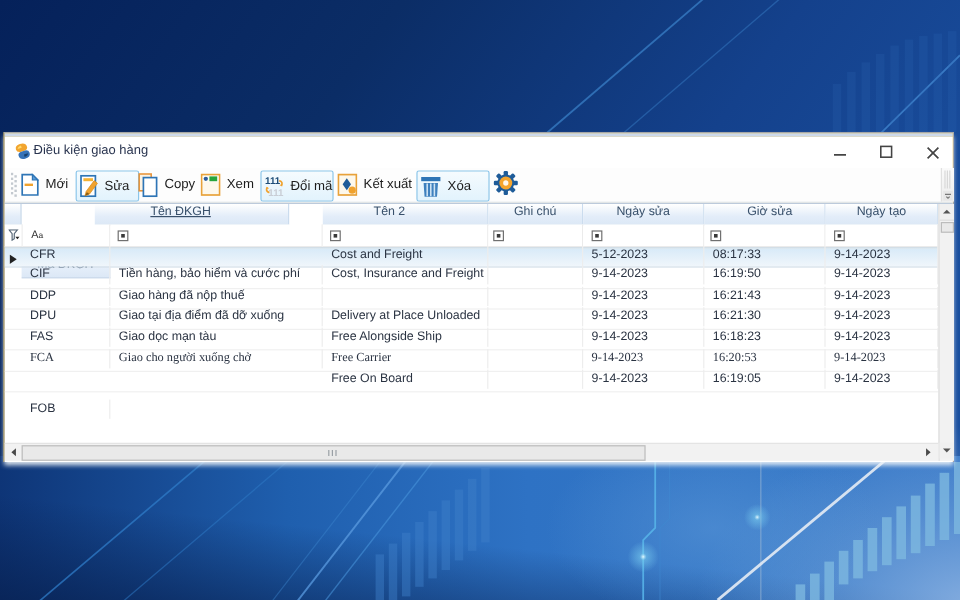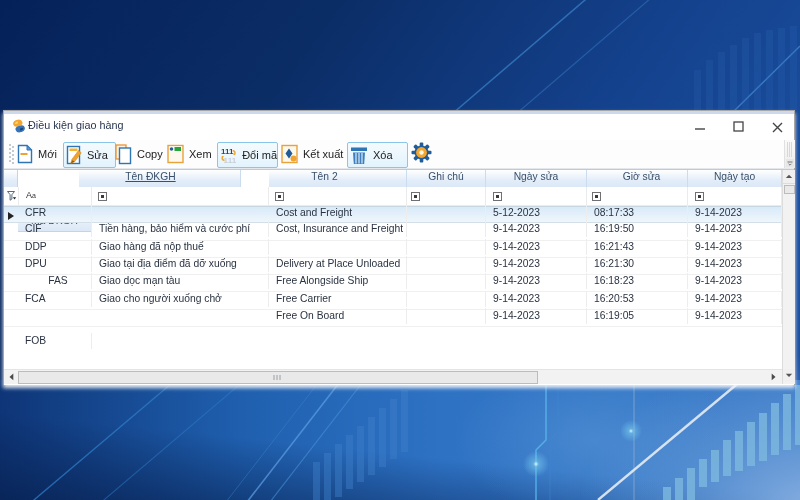--- a/index.html
+++ b/index.html
@@ -350,29 +350,29 @@
       <div class="row" style="top:51.9px;border-bottom:1px solid #f0f0f0;">
       <div class="cell" style="left:14px;width:66px;">DPU</div>
       <div class="cell" style="left:88px;width:169px;">Giao tại địa điểm đã dỡ xuống</div>
       <div class="cell" style="left:265px;width:130px;">Delivery at Place Unloaded</div>
       <div class="cell" style="left:403px;width:71px;"></div>
       <div class="cell" style="left:482px;width:93px;">9-14-2023</div>
       <div class="cell" style="left:583px;width:93px;">16:21:30</div>
       <div class="cell" style="left:684px;width:86px;">9-14-2023</div>
       </div>
       <div class="row" style="top:69.2px;border-bottom:1px solid #f0f0f0;">
-      <div class="cell" style="left:14px;width:66px;text-align:center;">FAS</div>
+      <div class="cell" style="left:14px;width:66px;">FAS</div>
       <div class="cell" style="left:88px;width:169px;">Giao dọc mạn tàu</div>
       <div class="cell" style="left:265px;width:130px;">Free Alongside Ship</div>
       <div class="cell" style="left:403px;width:71px;"></div>
       <div class="cell" style="left:482px;width:93px;">9-14-2023</div>
       <div class="cell" style="left:583px;width:93px;">16:18:23</div>
       <div class="cell" style="left:684px;width:86px;">9-14-2023</div>
       </div>
-      <div class="row" style="top:86.5px;border-bottom:1px solid #f0f0f0;">
+      <div class="row" style="top:86.5px;border-bottom:1px solid #f0f0f0;font-family:Liberation Serif, serif;">
       <div class="cell" style="left:14px;width:66px;">FCA</div>
       <div class="cell" style="left:88px;width:169px;">Giao cho người xuống chở</div>
       <div class="cell" style="left:265px;width:130px;">Free Carrier</div>
       <div class="cell" style="left:403px;width:71px;"></div>
       <div class="cell" style="left:482px;width:93px;">9-14-2023</div>
       <div class="cell" style="left:583px;width:93px;">16:20:53</div>
       <div class="cell" style="left:684px;width:86px;">9-14-2023</div>
       </div>
       <div class="row" style="top:103.8px;border-bottom:1px solid #f0f0f0;">
       <div class="cell" style="left:14px;width:66px;margin-top:25px;">FOB</div>

